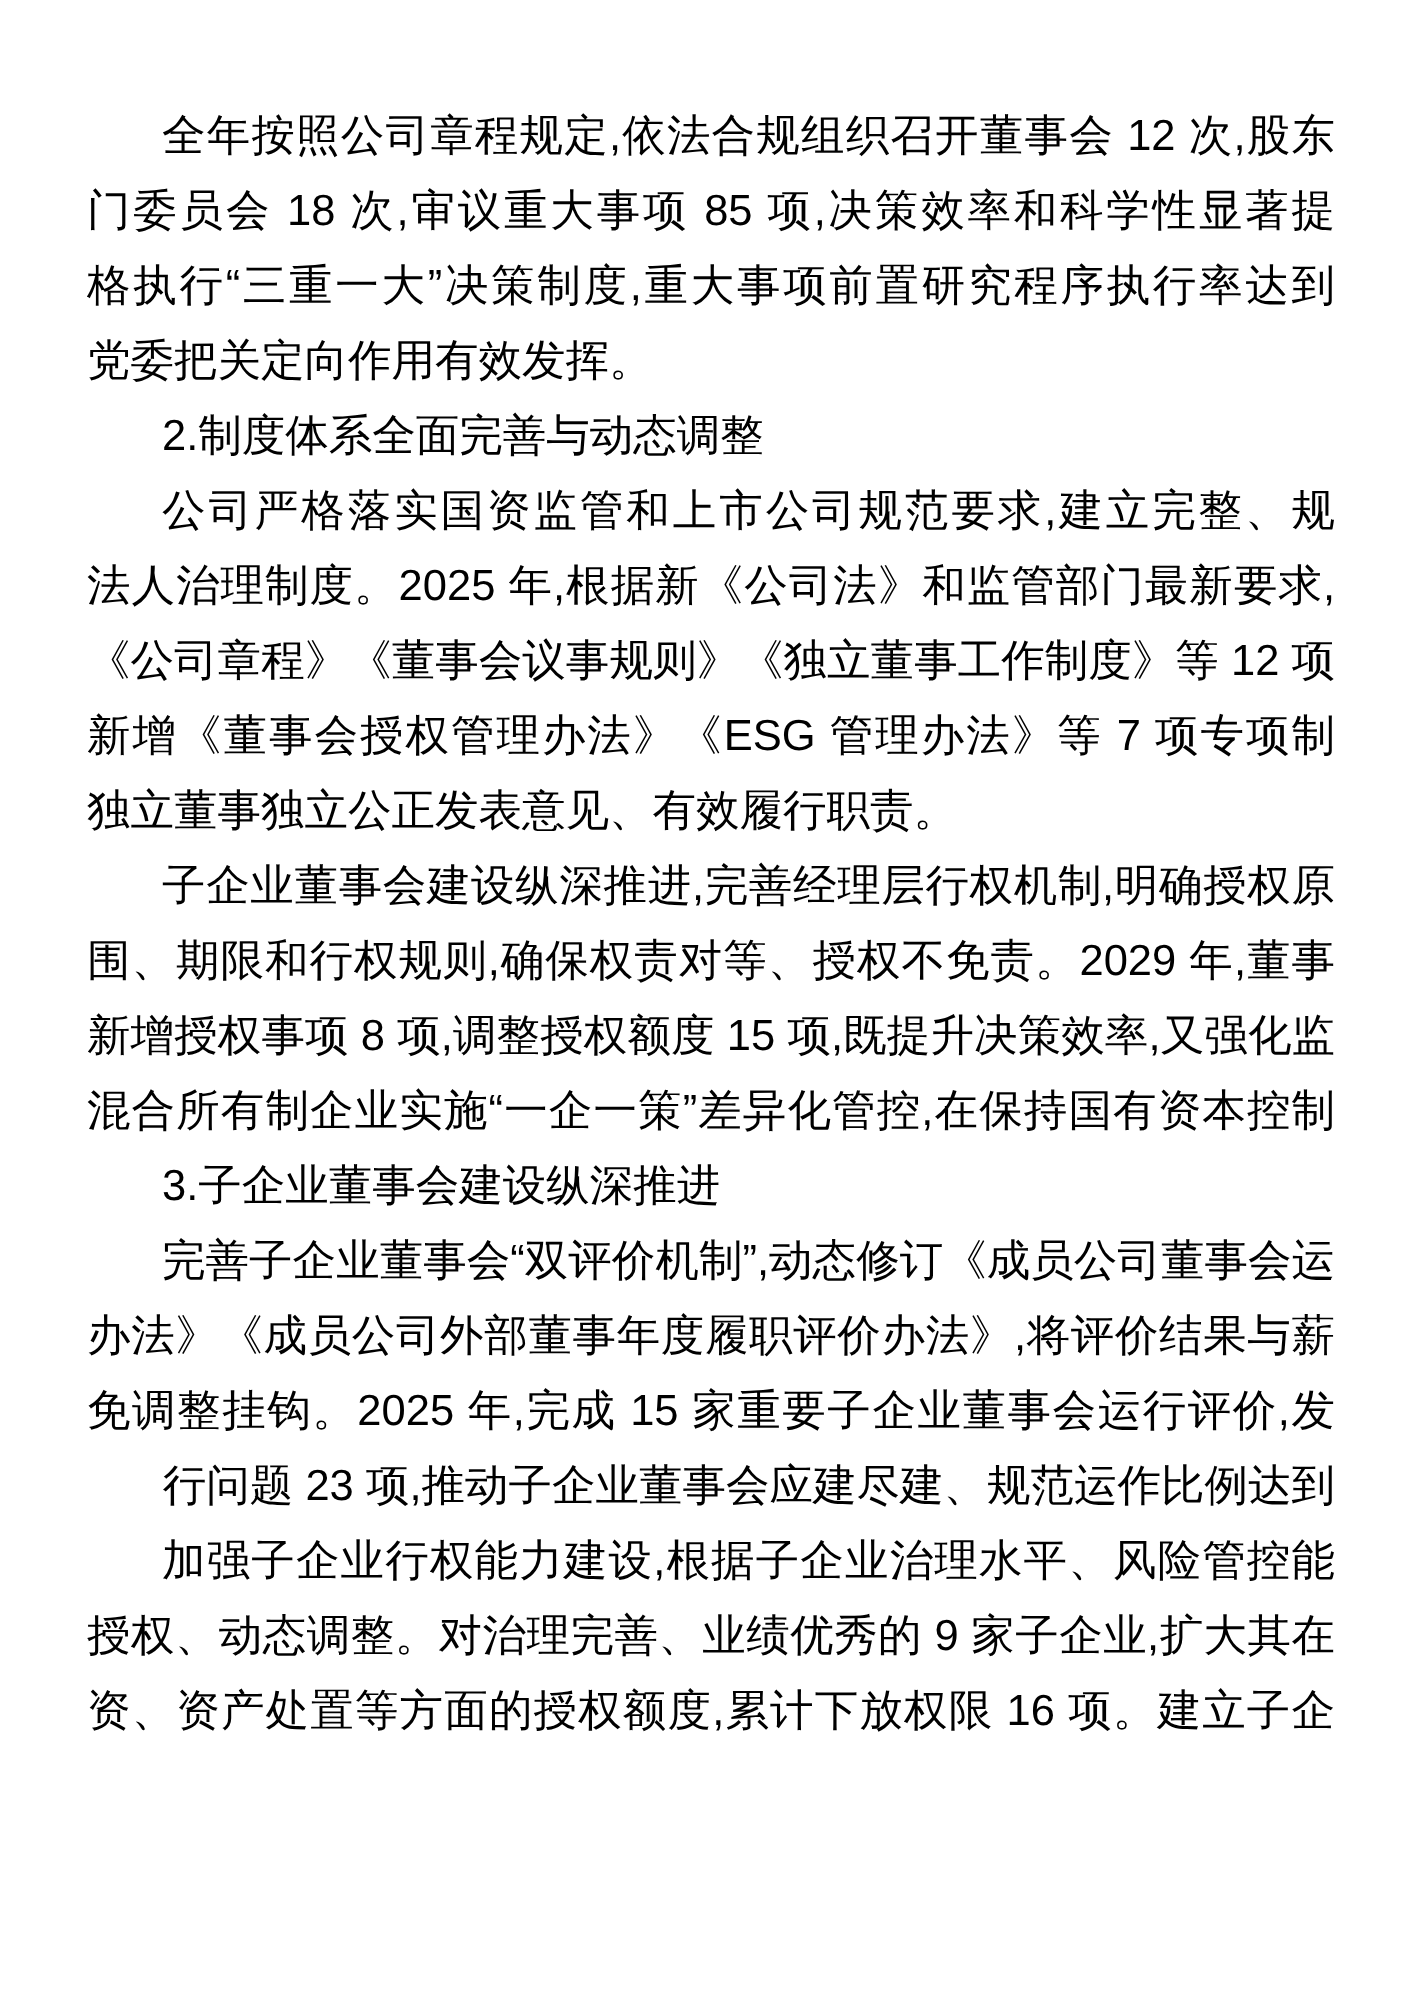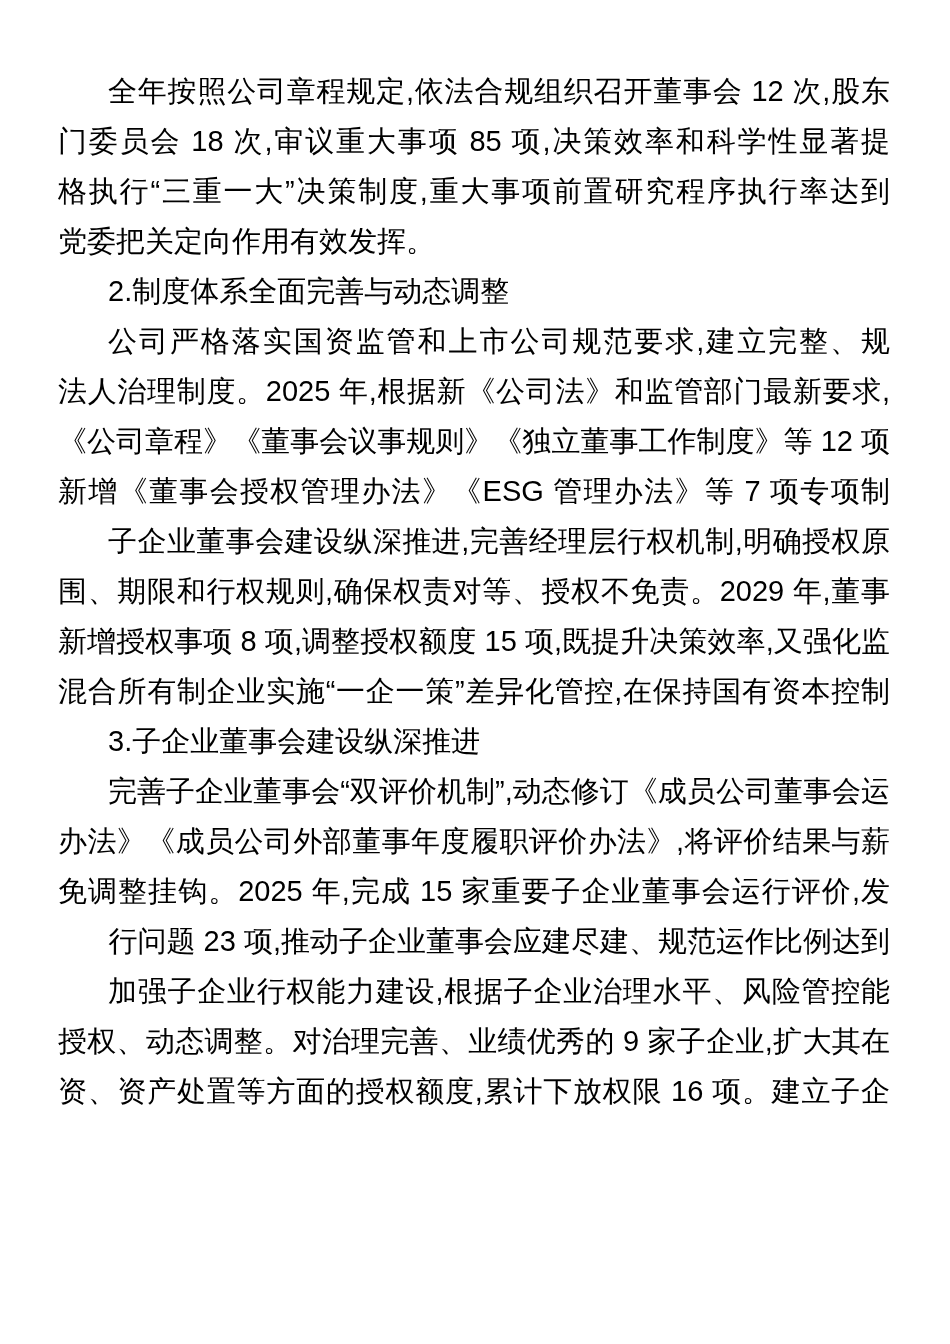--- a/index.html
+++ b/index.html
@@ -50,20 +50,21 @@
     <div class="line">门委员会 18 次,审议重大事项 85 项,决策效率和科学性显著提升。董事会严</div>
     <div class="line">格执行“三重一大”决策制度,重大事项前置研究程序执行率达到 78%,确保</div>
     <div class="line plast">党委把关定向作用有效发挥。</div>
 
     <div class="line first plast">2.制度体系全面完善与动态调整</div>
 
     <div class="line first">公司严格落实国资监管和上市公司规范要求,建立完整、规范、体系化的</div>
     <div class="line">法人治理制度。2025 年,根据新《公司法》和监管部门最新要求,系统修订</div>
     <div class="line">《公司章程》《董事会议事规则》《独立董事工作制度》等 12 项基本制度,</div>
     <div class="line">新增《董事会授权管理办法》《ESG 管理办法》等 7 项专项制度。对独立董</div>
+    <div class="line plast">独立董事独立公正发表意见、有效履行职责。</div>
 
     <div class="line first">子企业董事会建设纵深推进,完善经理层行权机制,明确授权原则、范</div>
     <div class="line">围、期限和行权规则,确保权责对等、授权不免责。2029 年,董事会向经理层</div>
     <div class="line">新增授权事项 8 项,调整授权额度 15 项,既提升决策效率,又强化监督制衡。对</div>
     <div class="line">混合所有制企业实施“一企一策”差异化管控,在保持国有资本控制力的同时,</div>
 
     <div class="line first plast">3.子企业董事会建设纵深推进</div>
 
     <div class="line first">完善子企业董事会“双评价机制”,动态修订《成员公司董事会运行评价</div>
     <div class="line">办法》《成员公司外部董事年度履职评价办法》,将评价结果与薪酬激励、任</div>

